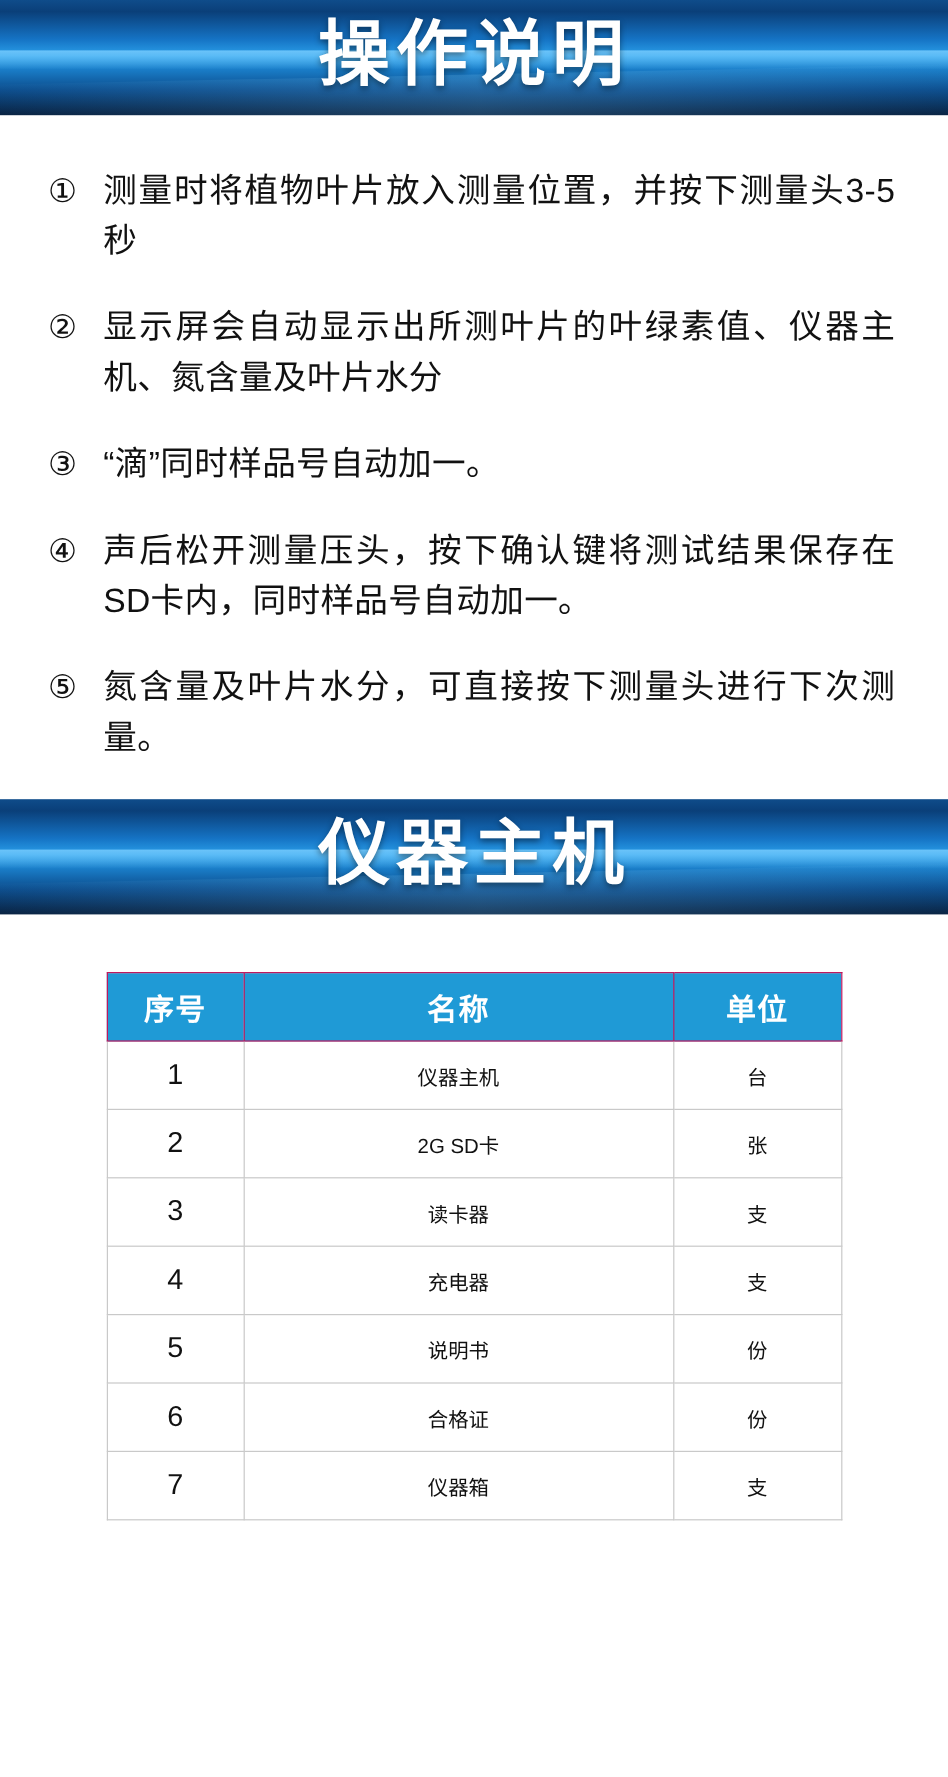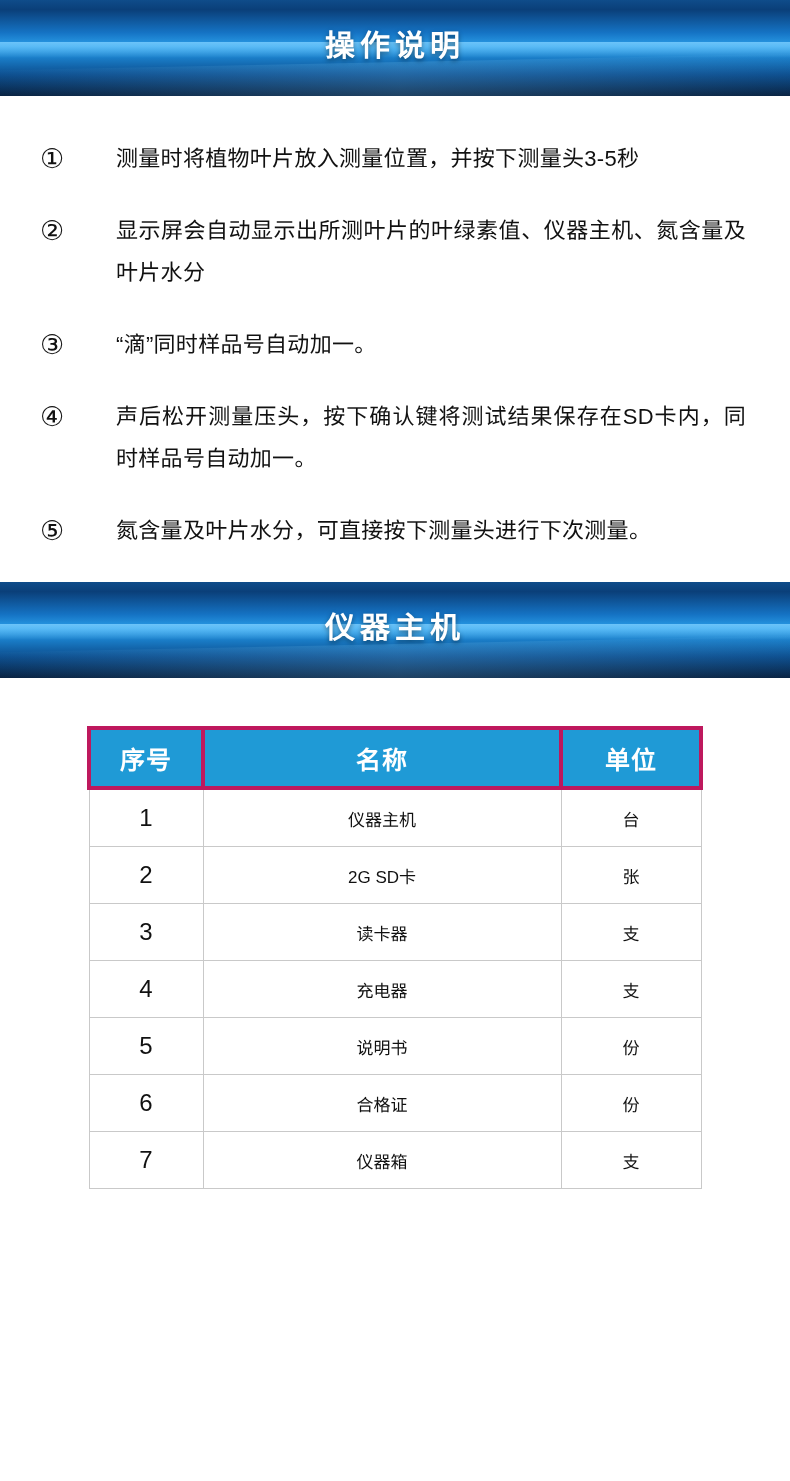--- a/index.html
+++ b/index.html
@@ -59,21 +59,21 @@
     pointer-events: none;
   }
   .banner-title {
     position: absolute;
     top: 0;
     left: 0;
     width: 790px;
     height: 96px;
     line-height: 92px;
     text-align: center;
-    font-size: 30px;
+    font-size: 60px;
     font-weight: bold;
     color: #ffffff;
     letter-spacing: 5px;
     text-shadow: 0 2px 5px rgba(0,0,0,0.45);
     z-index: 3;
   }
 
   
   .steps {
     padding: 42px 44px 0 40px;
@@ -86,26 +86,25 @@
   .step-num {
     flex: 0 0 auto;
     width: 46px;
     font-size: 27px;
     line-height: 42px;
     color: #111111;
     text-align: left;
   }
   .step-text {
     flex: 1 1 auto;
-    font-size: 22px;
+    font-size: 28px;
     line-height: 42px;
     color: #111111;
     letter-spacing: 0.3px;
     text-align: justify;
-    margin-left: 30px;
   }
   .step.s1 .step-text { margin-top: 0; }
 
   
   .banner-2-wrap {
     margin-top: 26px;
   }
 
   
   .table-wrap {
@@ -121,21 +120,21 @@
   table.parts col.c1 { width: 114px; }
   table.parts col.c2 { width: 358px; }
   table.parts col.c3 { width: 140px; }
 
   table.parts th {
     background: #1f9ad6;
     color: #ffffff;
     font-size: 25px;
     font-weight: bold;
     height: 54px;
-    border: 4px solid #be185d;
+    border: 1px solid #be185d;
     letter-spacing: 1px;
   }
   table.parts td {
     height: 54px;
     border: 1px solid #c9c9c9;
     font-size: 17px;
     color: #111111;
     text-align: center;
     background: #ffffff;
   }

